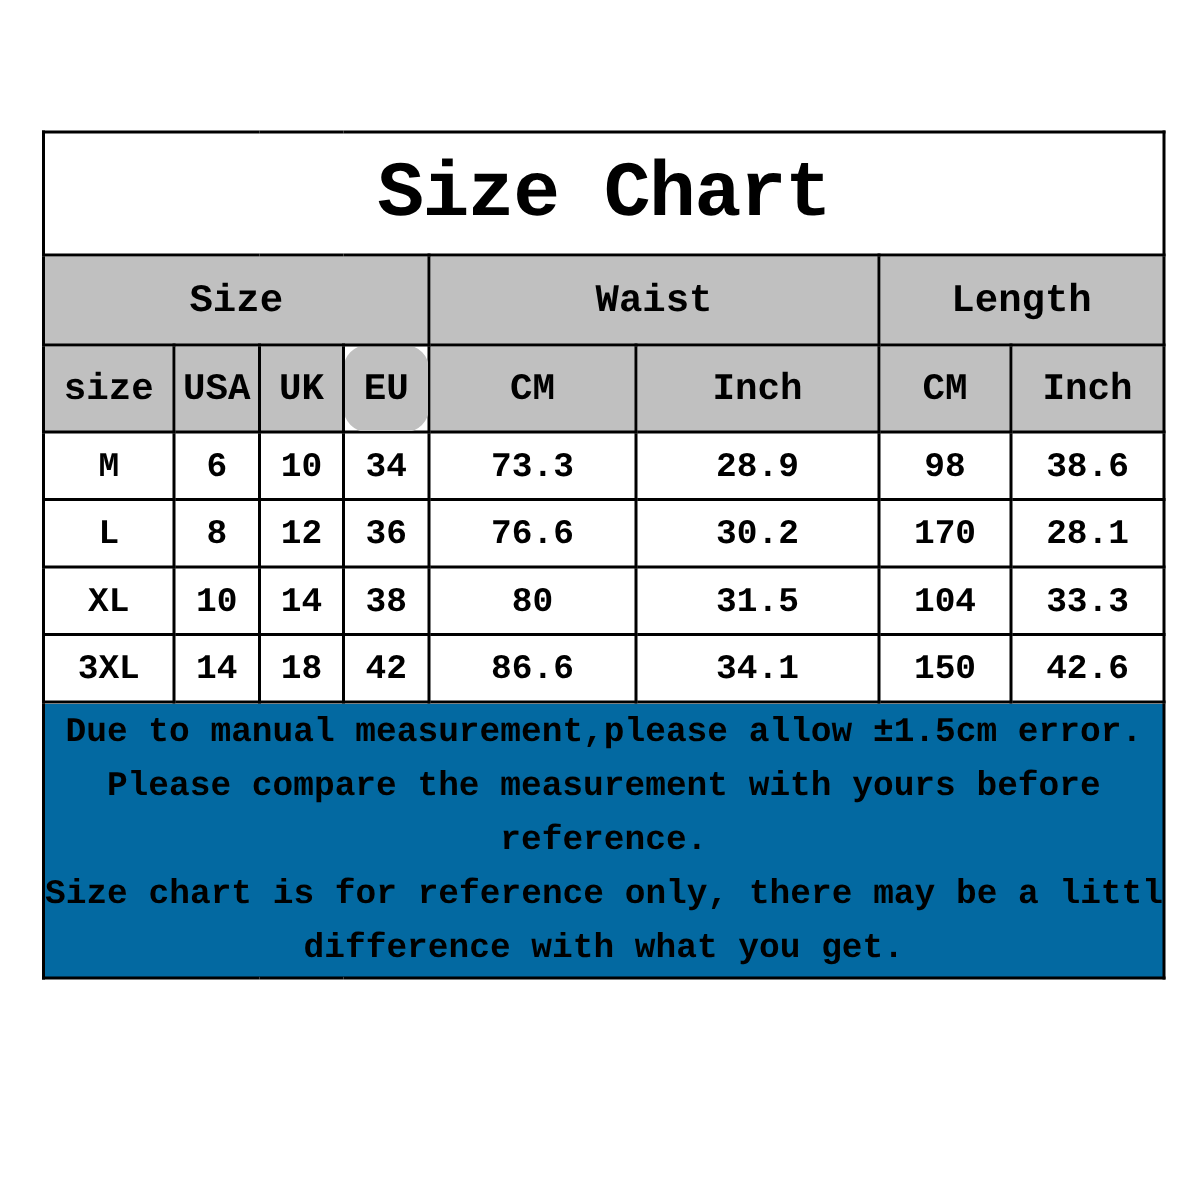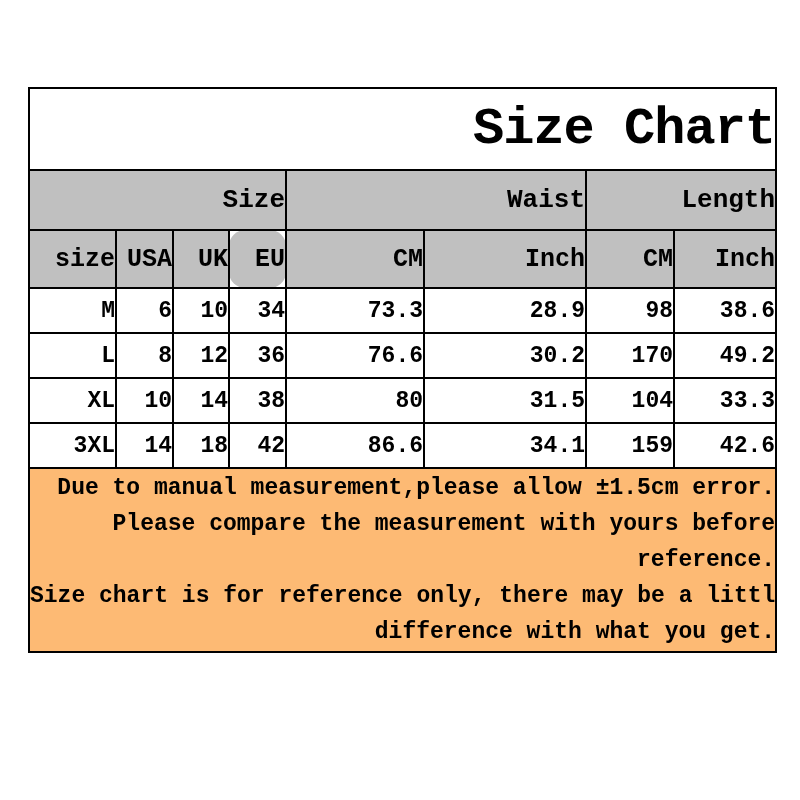--- a/index.html
+++ b/index.html
@@ -20,21 +20,21 @@
   table.size-chart {
     position: absolute;
     left: 28px;
     top: 87px;
     width: 747px;
     border-collapse: collapse;
     table-layout: fixed;
   }
   table.size-chart td, table.size-chart th {
     border: 2px solid var(--border, #000000);
-    text-align: right;
+    text-align: center;
     vertical-align: middle;
     padding: 0;
     font-weight: bold;
     overflow: hidden;
   }
   .title-cell {
     height: 80px;
     font-size: 52px;
     letter-spacing: -1px;
     background: #ffffff;
@@ -49,21 +49,21 @@
     font-size: 25px;
     background: var(--header_bg, #c0c0c0);
   }
   .data-row td {
     height: 43px;
     font-size: 23px;
     background: #ffffff;
   }
   .note-cell {
     height: 182px;
-    background: #fdba74;
+    background: #0369a1;
     text-align: left;
     vertical-align: middle;
     padding: 4px 6px;
     font-family: Liberation Mono, monospace;
   }
   .note-cell .note-line {
     font-size: 23px;
     line-height: 36px;
     white-space: nowrap;
   }
@@ -131,21 +131,21 @@
     </tr>
 
     <tr class="data-row">
       <td>L</td>
       <td>8</td>
       <td>12</td>
       <td>36</td>
       <td>76.6</td>
       <td>30.2</td>
       <td>170</td>
-      <td>49.2</td>
+      <td>28.1</td>
     </tr>
 
     <tr class="data-row">
       <td>XL</td>
       <td>10</td>
       <td>14</td>
       <td>38</td>
       <td>80</td>
       <td>31.5</td>
       <td>104</td>
@@ -153,21 +153,21 @@
     </tr>
 
 
     <tr class="data-row">
       <td>3XL</td>
       <td>14</td>
       <td>18</td>
       <td>42</td>
       <td>86.6</td>
       <td>34.1</td>
-      <td>159</td>
+      <td>150</td>
       <td>42.6</td>
     </tr>
 
     <tr>
       <td class="note-cell" colspan="8">
         <div class="note-line">Due to manual measurement,please allow ±1.5cm error.</div>
         <div class="note-line">Please compare the measurement with yours before</div>
         <div class="note-line">reference.</div>
         <div class="note-line">Size chart is for reference only, there may be a little</div>
         <div class="note-line">difference with what you get.</div>

